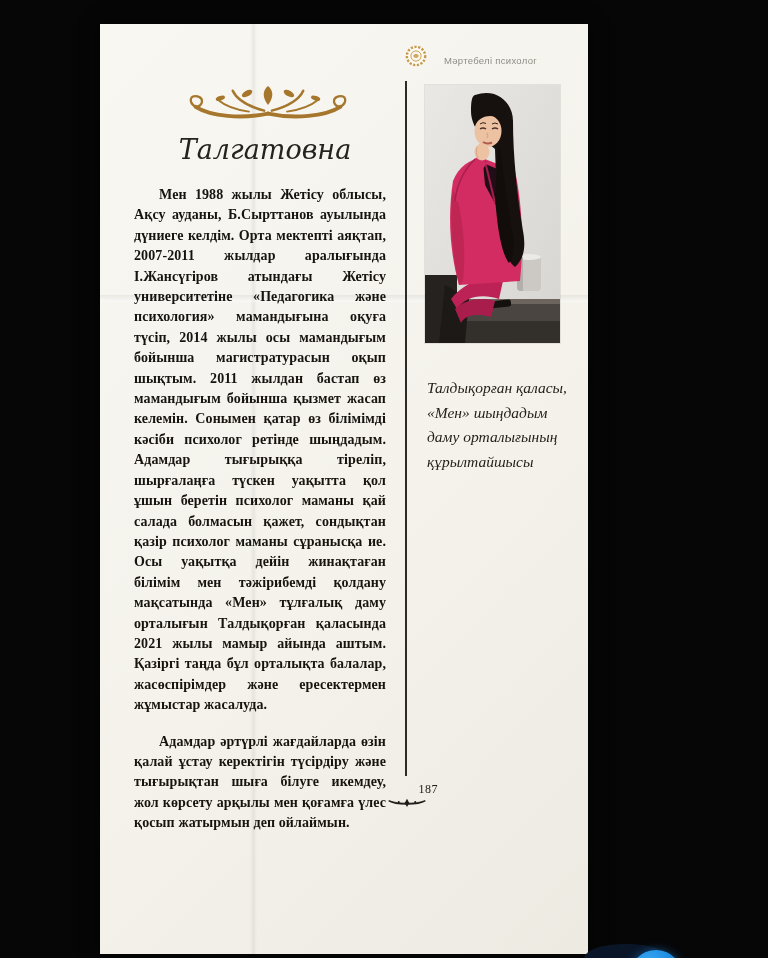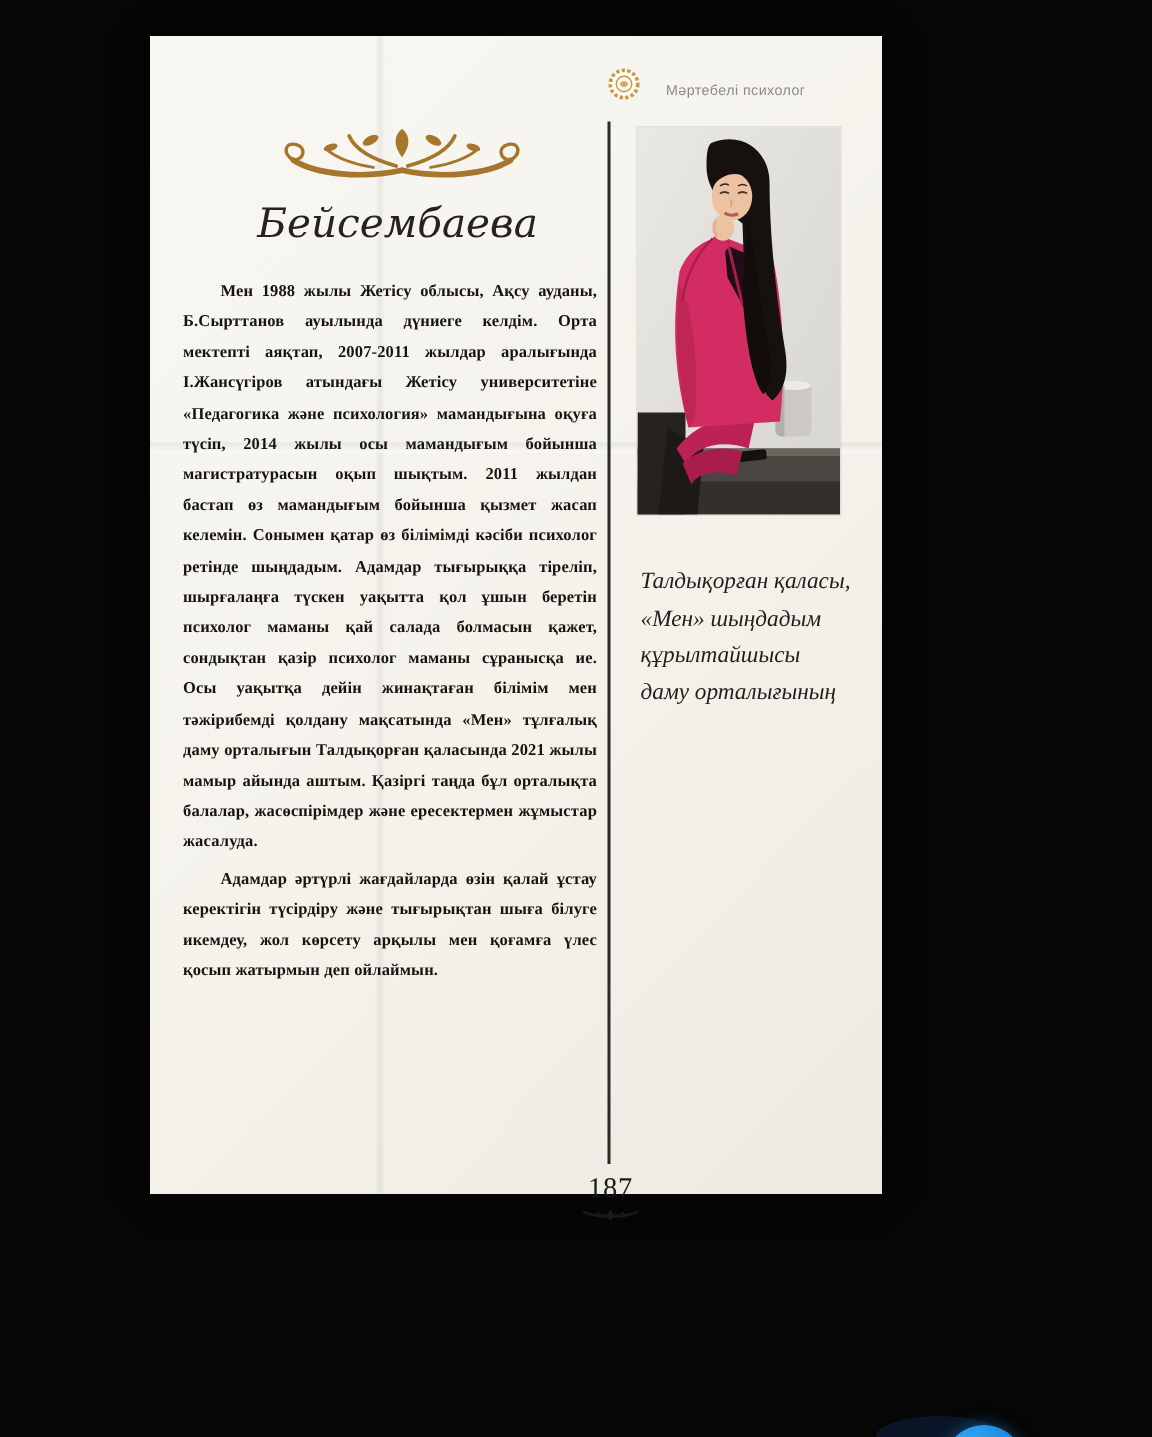--- a/index.html
+++ b/index.html
@@ -1,50 +1,50 @@
 <!DOCTYPE html>
 <html lang="kk"><head>
 <meta charset="utf-8">
 <style>
   html,body{margin:0;padding:0;background:#060607;}
   .stage{position:relative;width:768px;height:958px;background:#060607;overflow:hidden;
          font-family:"Liberation Serif",serif;}
   
-  .page{position:absolute;left:100px;top:24px;width:488px;height:772px;
+  .page{position:absolute;left:100px;top:24px;width:488px;height:930px;
         background:linear-gradient(135deg,#f9f7f2 0%,#f4f2eb 55%,#edeae2 100%);
         box-shadow:0 0 18px rgba(0,0,0,.65);}
   .crease-v{position:absolute;left:150px;top:0;width:7px;height:100%;
             background:linear-gradient(90deg,transparent,rgba(0,0,0,.055),transparent);}
   .crease-h{position:absolute;left:0;top:271px;width:100%;height:7px;
             background:linear-gradient(180deg,rgba(0,0,0,.055),rgba(255,255,255,.45));}
   
   .logo{position:absolute;left:305px;top:21px;width:22px;height:22px;}
   .series-label{position:absolute;left:344px;top:31px;
                 font-family:"Liberation Sans",sans-serif;font-size:9.5px;letter-spacing:.3px;
                 color:#8f8c86;}
   .divider{position:absolute;left:305px;top:57px;width:2px;height:695px;background:#2d2b28;}
   
   .left-col{position:absolute;left:18px;top:60px;width:284px;}
   .ornament{display:block;margin:0 0 0 62px;}
   .title{margin:6px 0 0 10px;text-align:center;
          font-family:"DejaVu Serif",serif;font-style:italic;font-weight:500;
          font-size:27px;line-height:39px;color:#26231e;}
   .title span{display:block;}
   .body-text{margin-top:15px;}
-  .body-text p{margin:4px;font-size:11px;font-weight:700;line-height:20.4px;
+  .body-text p{margin:16px;font-size:14px;font-weight:700;line-height:20.4px;
                letter-spacing:.1px;text-align:justify;color:#17140f;text-indent:25px;}
   
   .portrait{position:absolute;left:325px;top:61px;width:135px;height:258px;
             outline:1px solid rgba(0,0,0,.08);}
   .caption{position:absolute;left:327px;top:352px;width:152px;
            font-style:italic;font-weight:400;font-size:15.5px;line-height:24.5px;color:#211e1a;}
   .caption div{white-space:nowrap;}
   
   .pagenum-wrap{position:absolute;left:276px;top:758px;width:62px;text-align:center;}
-  .pagenum{font-size:19px;color:#1c1a17;letter-spacing:.5px;}
+  .pagenum{font-size:12px;color:#1c1a17;letter-spacing:.5px;text-align:right;}
   .pagenum-flourish{display:block;margin:0 auto;}
   
   .fab-glow{position:absolute;left:584px;top:944px;width:84px;height:28px;border-radius:50%;
             background:#0c1a2e;opacity:.85;}
   .chat-fab{position:absolute;left:629px;top:950px;width:54px;height:54px;border-radius:50%;
             background:radial-gradient(circle at 35% 28%,#3aa9f5,#0f7ed6 70%);
             box-shadow:0 0 10px rgba(30,140,225,.5);cursor:pointer;}
 </style>
 </head>
 <body>
@@ -80,21 +80,21 @@
         <g fill="#a5762c">
           <path d="M90 22 C 84 14 84 7 90 2 C 96 7 96 14 90 22 Z"></path>
           <ellipse cx="68" cy="10" rx="6" ry="3" transform="rotate(-28 68 10)"></ellipse>
           <ellipse cx="112" cy="10" rx="6" ry="3" transform="rotate(28 112 10)"></ellipse>
           <ellipse cx="40" cy="15" rx="5" ry="2.4" transform="rotate(-18 40 15)"></ellipse>
           <ellipse cx="140" cy="15" rx="5" ry="2.4" transform="rotate(18 140 15)"></ellipse>
         </g>
       </svg>
 
       <h1 class="title">
-        <span>Бейсембаева</span>
+        <span>Талгатовна</span>
       </h1>
 
       <div class="body-text">
         <p>Мен 1988 жылы Жетісу облысы, Ақсу ауданы, Б.Сырттанов ауылында дүниеге келдім. Орта мектепті аяқтап, 2007-2011 жылдар аралығында І.Жансүгіров атындағы Жетісу университетіне «Педагогика және психология» мамандығына оқуға түсіп, 2014 жылы осы мамандығым бойынша магистратурасын оқып шықтым. 2011 жылдан бастап өз мамандығым бойынша қызмет жасап келемін. Сонымен қатар өз білімімді кәсіби психолог ретінде шыңдадым. Адамдар тығырыққа тіреліп, шырғалаңға түскен уақытта қол ұшын беретін психолог маманы қай салада болмасын қажет, сондықтан қазір психолог маманы сұранысқа ие. Осы уақытқа дейін жинақтаған білімім мен тәжірибемді қолдану мақсатында «Мен» тұлғалық даму орталығын Талдықорған қаласында 2021 жылы мамыр айында аштым. Қазіргі таңда бұл орталықта балалар, жасөспірімдер және ересектермен жұмыстар жасалуда.</p>
         <p>Адамдар әртүрлі жағдайларда өзін қалай ұстау керектігін түсірдіру және тығырықтан шыға білуге икемдеу, жол көрсету арқылы мен қоғамға үлес қосып жатырмын деп ойлаймын.</p>
       </div>
     </div>
 
     <div class="portrait">
       <svg width="135" height="258" viewBox="0 0 135 258" preserveAspectRatio="none">
@@ -144,22 +144,22 @@
         <ellipse cx="57" cy="67" rx="7.5" ry="8.5" fill="#edc2a2"></ellipse>
         <path d="M52 62 q-2 6 1 11" stroke="#d8a585" stroke-width="1" fill="none"></path>
 
         <path d="M74 60 C 80 92 82 124 88 150 C 90 162 88 172 84 178 C 76 168 72 140 70 112 Z" fill="#120d0b"></path>
       </svg>
     </div>
 
     <div class="caption">
       <div>Талдықорған қаласы,</div>
       <div>«Мен» шыңдадым</div>
+      <div>даму орталығының</div>
       <div>құрылтайшысы</div>
-      <div>даму орталығының</div>
     </div>
 
     <div class="pagenum-wrap">
       <div class="pagenum">187</div>
       <svg class="pagenum-flourish" width="42" height="11" viewBox="0 0 44 12">
         <path d="M2 4 C 10 9 34 9 42 4" stroke="#1c1a17" stroke-width="1.6" fill="none"></path>
         <path d="M4 4.5 C 12 7.5 32 7.5 40 4.5" stroke="#1c1a17" stroke-width=".8" fill="none"></path>
         <path d="M22 2 L24.5 6.5 L22 11 L19.5 6.5 Z" fill="#1c1a17"></path>
         <circle cx="13" cy="5.5" r="1.1" fill="#1c1a17"></circle>
         <circle cx="31" cy="5.5" r="1.1" fill="#1c1a17"></circle>

